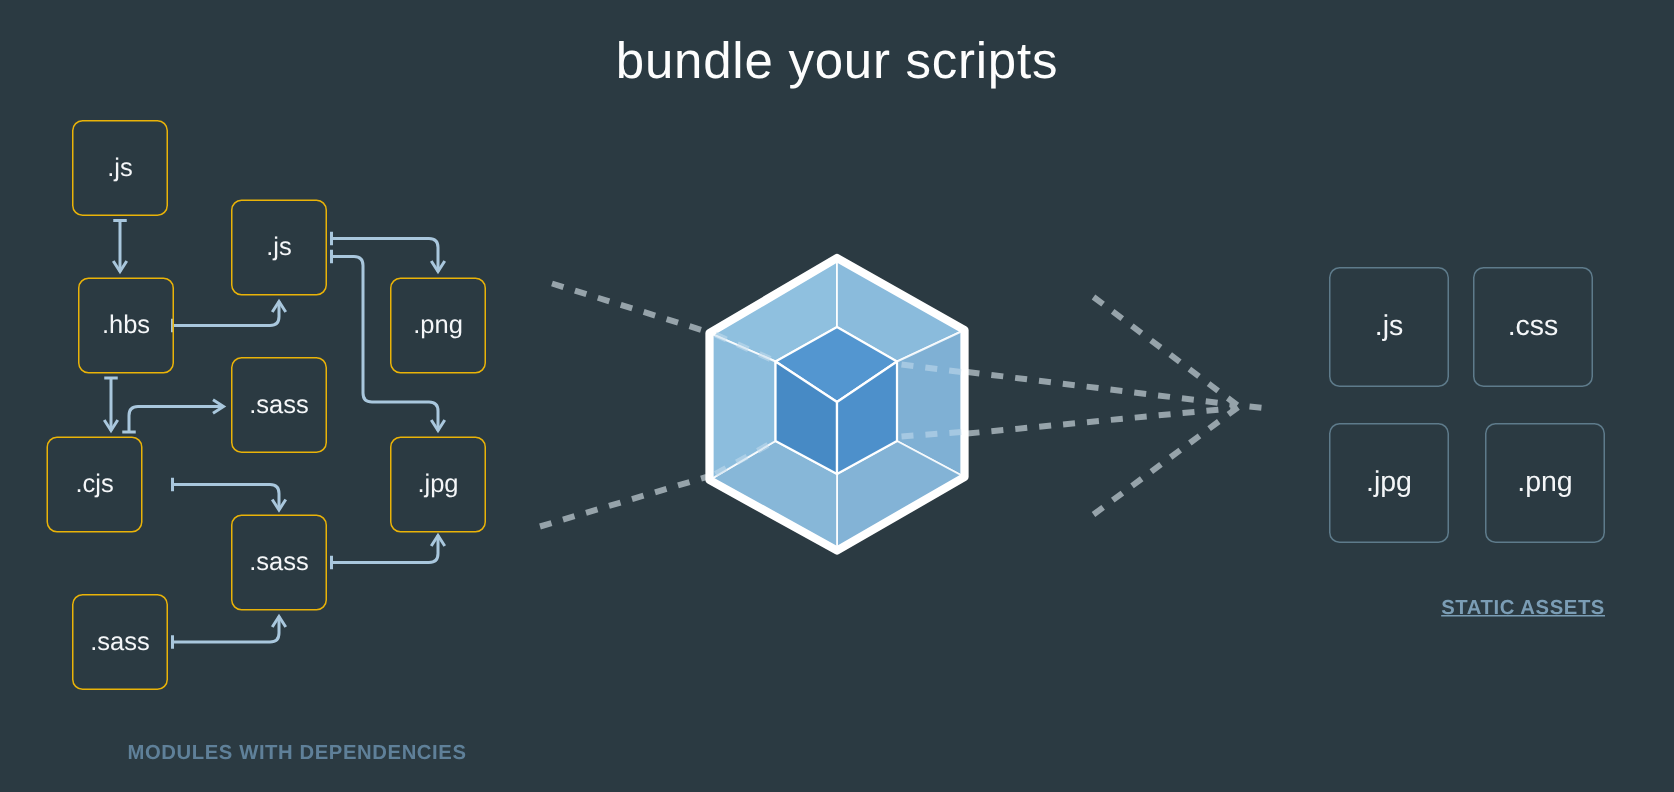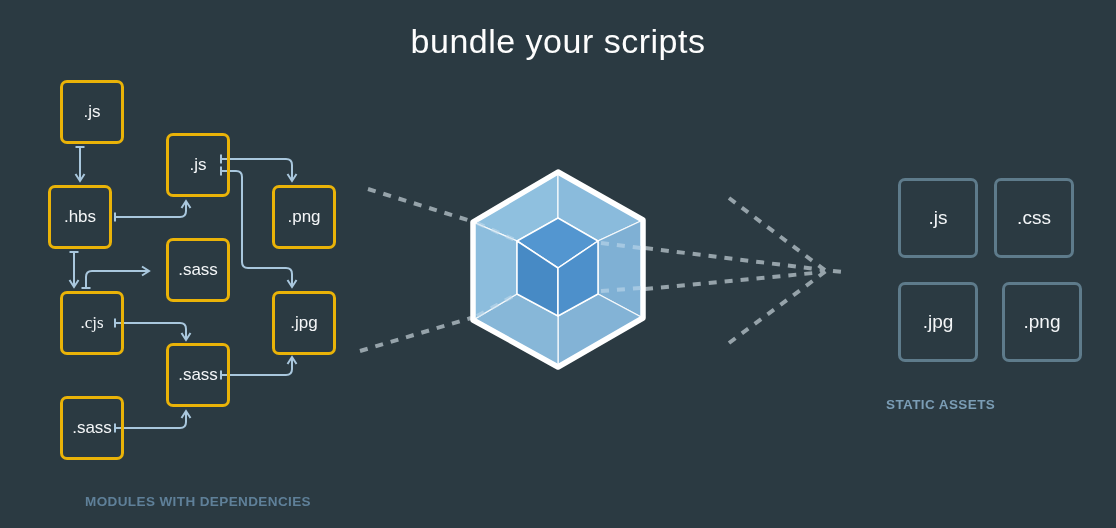--- a/index.html
+++ b/index.html
@@ -10,32 +10,31 @@
     position:relative;overflow:hidden;
   }
   .canvas{position:absolute;inset:0;width:1100px;height:528px;}
   .page-title{
     position:absolute;top:22px;left:0;width:1116px;
     text-align:center;color:#fdfdfd;
     font-size:34px;font-weight:400;letter-spacing:.5px;
   }
   .filebox{
     position:absolute;box-sizing:border-box;
-    border:3px solid #eab308;border-radius:7px;
+    border:1px solid #eab308;border-radius:7px;
     color:#f4f6f8;display:flex;align-items:center;justify-content:center;
     background:transparent;
-    margin-left:12px;
   }
   .filebox.small{width:64px;height:64px;font-size:17px;}
   .filebox.large{width:80px;height:80px;font-size:19px;border-color:#5e7b8b;}
   .caption{
     position:absolute;font-weight:bold;font-size:13.5px;letter-spacing:.4px;
   }
   .caption-left{left:68px;top:494px;color:#5f8099;margin-left:17px;}
-  .caption-right{left:886px;top:397px;width:184px;text-align:left;color:#7b9db5;}
+  .caption-right{left:886px;top:397px;width:184px;text-align:right;color:#7b9db5;text-decoration:underline;}
   svg{position:absolute;left:0;top:0;}
 </style>
 </head>
 <body>
 
 <div class="canvas">
 
   <svg width="1116" height="528" viewBox="0 0 1116 528">
     <defs>
       <marker id="arrow" markerWidth="18" markerHeight="14" refX="0" refY="0" viewBox="-9 -7 18 14" orient="auto" markerUnits="userSpaceOnUse">
@@ -94,24 +93,24 @@
       <path d="M115,428 H180 Q186,428 186,422 V411"></path>
       <path d="M221,375 H286 Q292,375 292,369 V357"></path>
     </g>
   </svg>
 
   <div class="page-title">bundle your scripts</div>
 
   <div>
     <div class="filebox small" style="left:48px;top:80px;">.js</div>
     <div class="filebox small" style="left:154px;top:133px;">.js</div>
-    <div class="filebox small" style="left:36px;top:185px;">.hbs</div>
+    <div class="filebox small" style="left:52px;top:185px;">.hbs</div>
     <div class="filebox small" style="left:260px;top:185px;">.png</div>
     <div class="filebox small" style="left:154px;top:238px;">.sass</div>
-    <div class="filebox small" style="left:48px;top:291px;font-family:Liberation Serif, serif;">.cjs</div>
+    <div class="filebox small" style="left:31px;top:291px;">.cjs</div>
     <div class="filebox small" style="left:260px;top:291px;">.jpg</div>
     <div class="filebox small" style="left:154px;top:343px;">.sass</div>
     <div class="filebox small" style="left:48px;top:396px;">.sass</div>
     <div class="caption caption-left">MODULES WITH DEPENDENCIES</div>
   </div>
 
   <div>
     <div class="filebox large" style="left:886px;top:178px;">.js</div>
     <div class="filebox large" style="left:982px;top:178px;">.css</div>
     <div class="filebox large" style="left:886px;top:282px;">.jpg</div>

